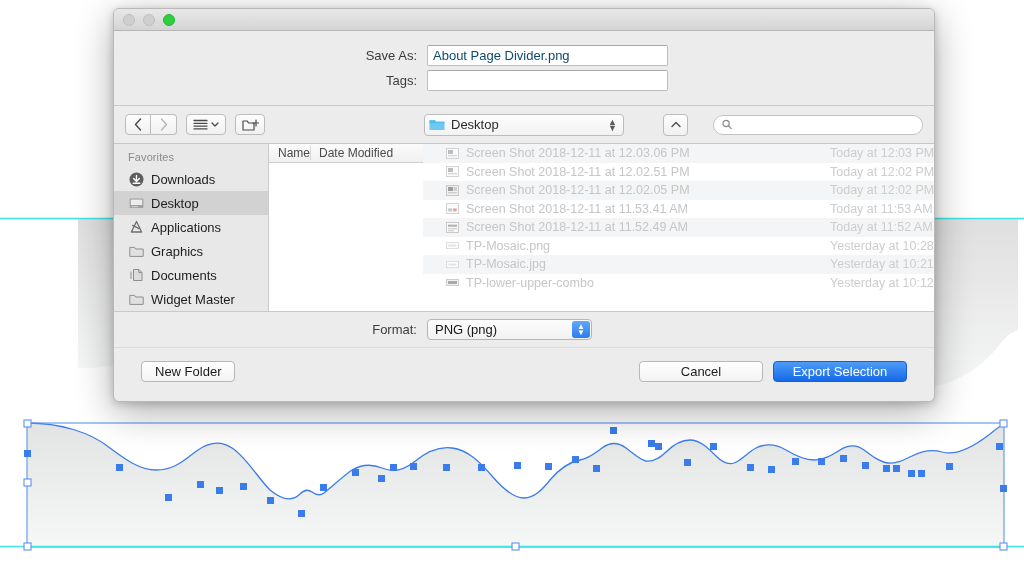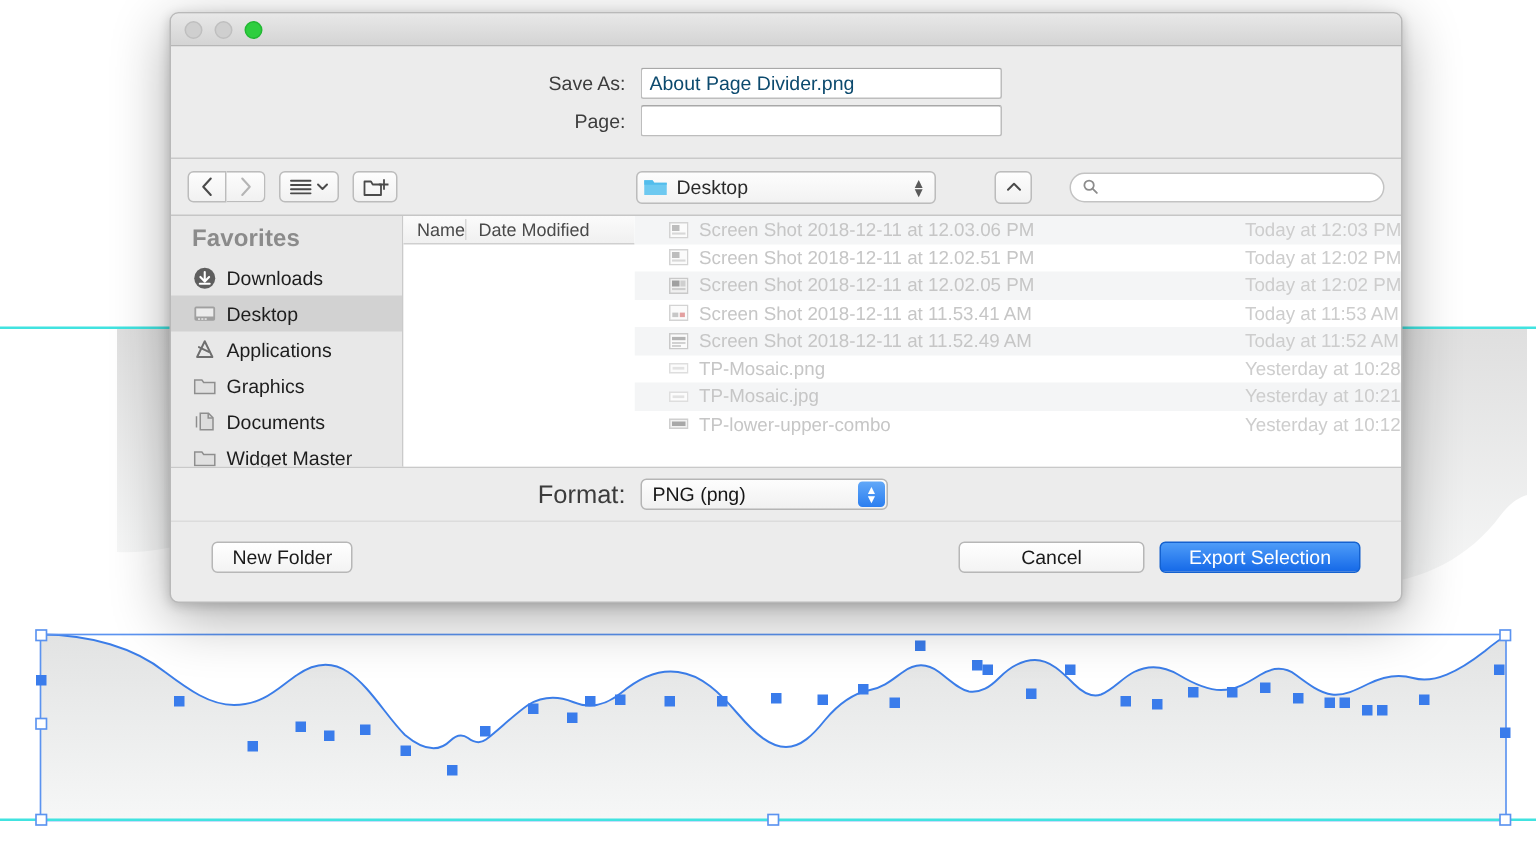--- a/index.html
+++ b/index.html
@@ -109,21 +109,21 @@
   }
 
   
   .browser { display: flex; height: 167px; background: #fff; }
   .sidebar {
     width: 155px; background: #e8e8e8;
     border-right: 1px solid #cacaca;
     padding-top: 5px; overflow: hidden;
   }
   .sb-header {
-    font-size: 16px; color: #8b8b8b; font-weight: bold;
+    font-size: 11px; color: #8b8b8b; font-weight: normal;
     padding: 2px 0 4px 14px; letter-spacing: 0.1px;
   }
   .sb-item {
     display: flex; align-items: center; gap: 7px;
     height: 24px; padding-left: 14px; font-size: 13px; color: #1d1d1d;
   }
   .sb-item.selected { background: #d2d2d2; }
   .sb-ico { width: 16px; height: 16px; flex: 0 0 16px; display:flex; align-items:center; justify-content:center;}
 
   .filelist { flex: 1; display: flex; flex-direction: row; background: #fff; }
@@ -146,21 +146,21 @@
   .doc-ico { width: 13px; height: 11px; flex: 0 0 13px; }
 
   
   .format-row {
     height: 36px; background: #ececec;
     display: flex; align-items: center;
     border-top: 1px solid #c9c9c9;
   }
   .format-label {
     width: 313px; text-align: right; padding-right: 10px;
-    font-size: 17px; color: #3c3c3c;
+    font-size: 13px; color: #3c3c3c;
   }
   .format-popup {
     width: 165px; height: 21px;
     background: linear-gradient(to bottom,#fdfdfd,#f1f1f1);
     border: 1px solid #b5b5b5; border-radius: 4px;
     display: flex; align-items: center;
     font-size: 13px; color: #161616; padding-left: 7px;
     position: relative;
   }
   .format-stepper {
@@ -357,21 +357,21 @@
       <div class="tl min"></div>
       <div class="tl zoom"></div>
     </div>
 
     <div class="fields">
       <div class="field-row">
         <div class="field-label">Save As:</div>
         <input class="field-input" type="text" value="About Page Divider.png" style="">
       </div>
       <div class="field-row">
-        <div class="field-label">Page:</div>
+        <div class="field-label">Tags:</div>
         <input class="field-input" type="text" value="" style="">
       </div>
     </div>
 
     <div class="toolbar">
       <div class="nav-group">
         <div class="btn nav-btn">
           <svg width="8" height="13" viewBox="0 0 8 13">
             <path d="M6.5 1 L1.5 6.5 L6.5 12" fill="none" stroke="#4a4a4a" stroke-width="1.4" stroke-linecap="round" stroke-linejoin="round"></path>
           </svg>

